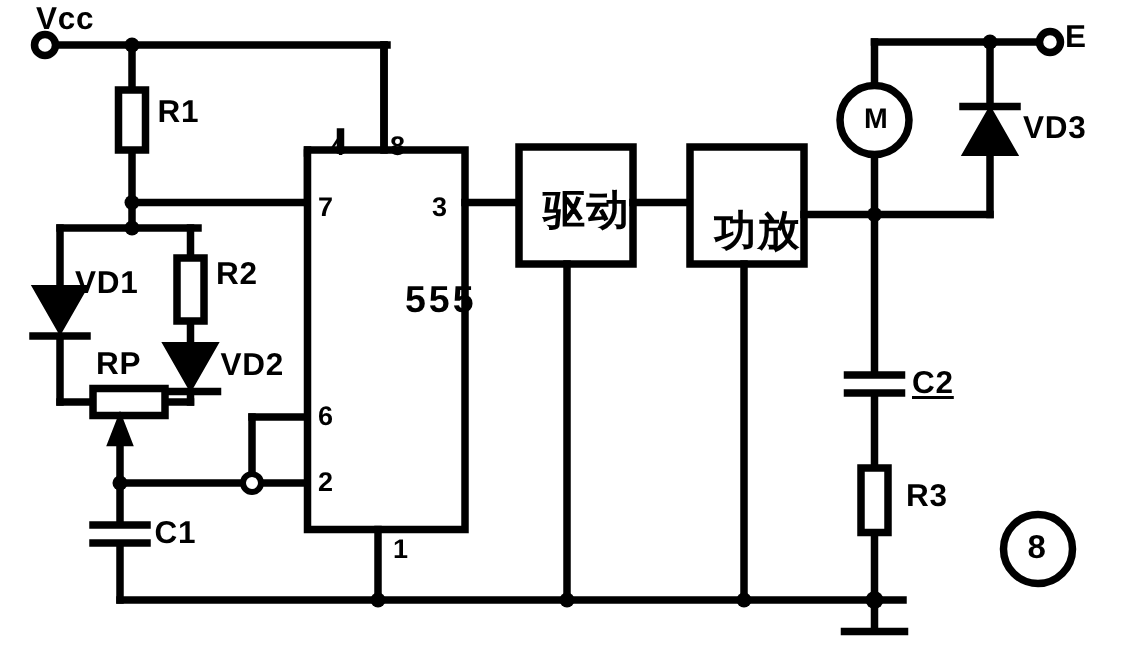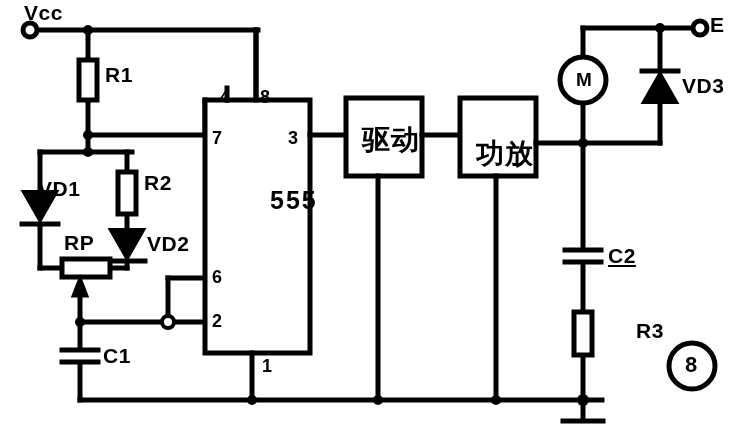--- a/index.html
+++ b/index.html
@@ -172,23 +172,23 @@
 
       <circle cx="692" cy="366" r="23" stroke="#000000" stroke-width="5" fill="#ffffff"></circle>
     </g>
   </svg>
 
   <div class="lbl lbl-lat" style="left:24px;  top:2px;">Vcc</div>
   <div class="lbl lbl-lat" style="left:710px; top:14px;">E</div>
 
   <div class="lbl lbl-lat" style="left:105px; top:64px;">R1</div>
   <div class="lbl lbl-lat" style="left:144px; top:172px;">R2</div>
-  <div class="lbl lbl-lat" style="left:604px; top:320px;margin-left:32px;">R3</div>
-
-  <div class="lbl lbl-lat" style="left:38px;  top:178px;text-align:center;">VD1</div>
+  <div class="lbl lbl-lat" style="left:604px; top:320px;">R3</div>
+
+  <div class="lbl lbl-lat" style="left:50px;  top:178px;text-align:center;">VD1</div>
   <div class="lbl lbl-lat" style="left:147px; top:233px;">VD2</div>
   <div class="lbl lbl-lat" style="left:682px; top:75px;">VD3</div>
 
   <div class="lbl lbl-lat" style="left:64px;  top:232px;">RP</div>
   <div class="lbl lbl-lat" style="left:103px; top:345px;">C1</div>
   <div class="lbl lbl-lat" style="left:608px; top:245px;text-decoration:underline;">C2</div>
 
   <div class="lbl lbl-m" style="left:576px; top:70px;">M</div>
 
   <div class="lbl lbl-ic" style="left:234px; top:188px;">555</div>

